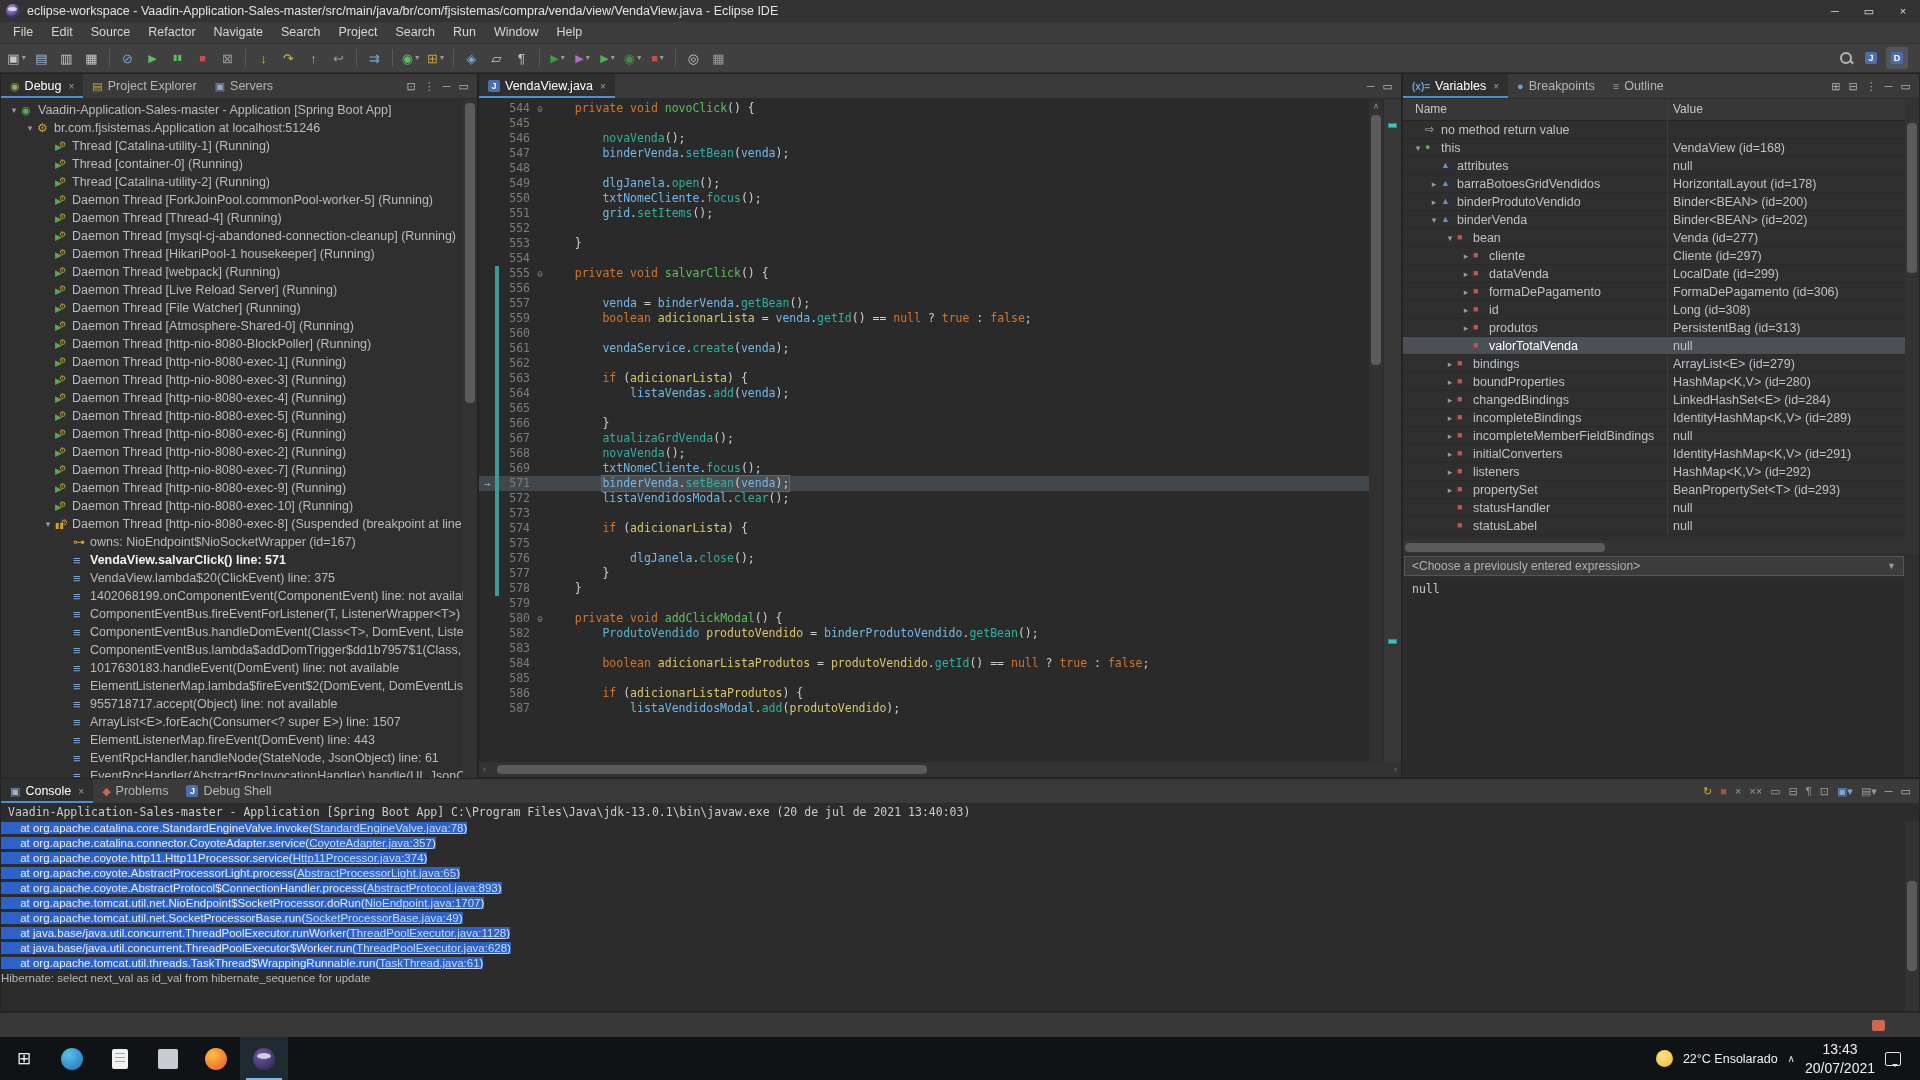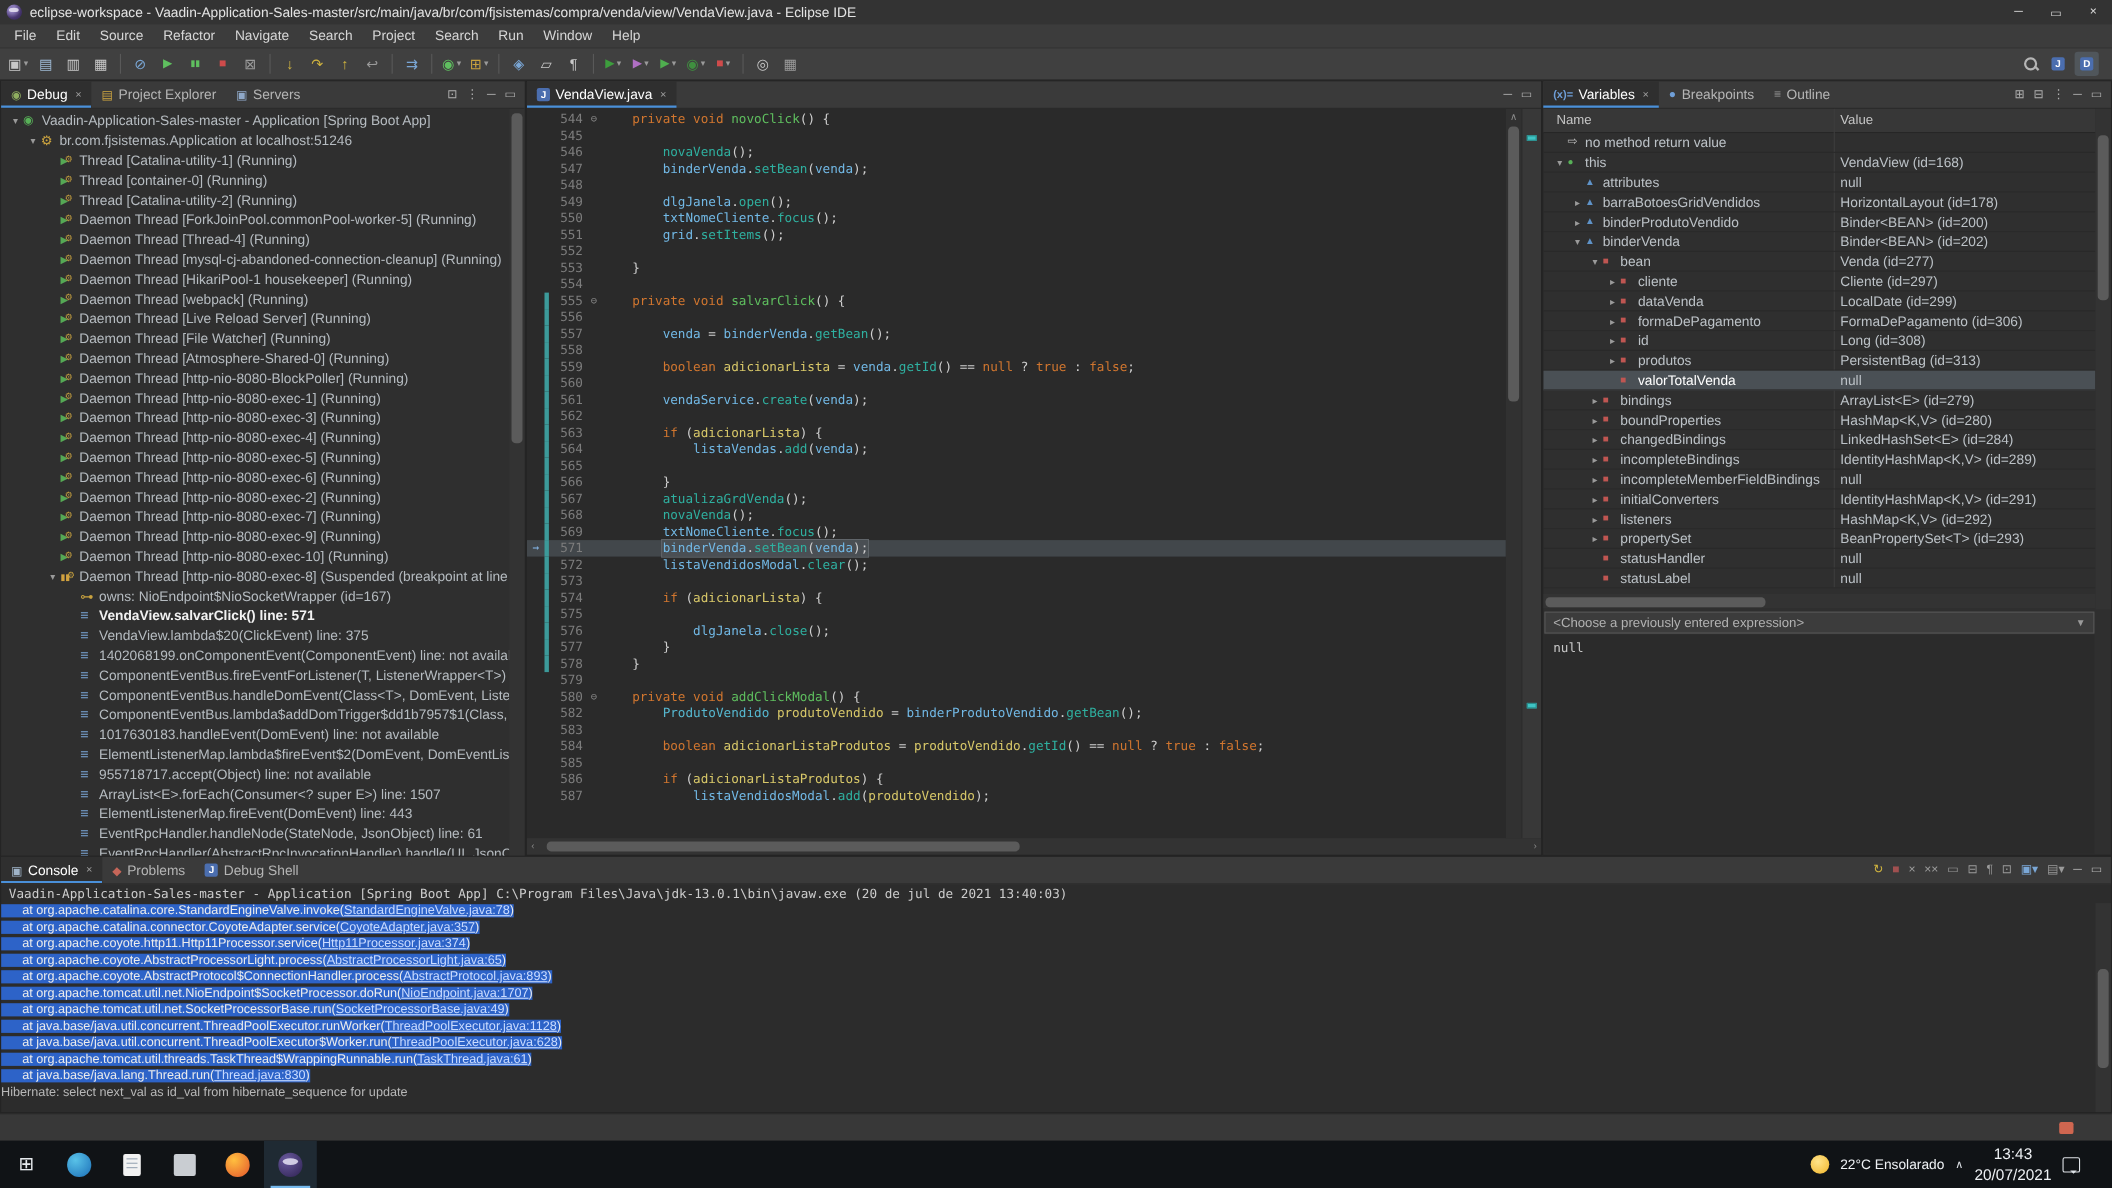--- a/index.html
+++ b/index.html
@@ -102,21 +102,21 @@
 .tb-cell.active::after{content:"";position:absolute;left:6px;right:6px;bottom:0;height:2px;background:#76b9ed}
 .start-glyph{font-size:17px;color:#e6eaee}
 .circle-icon{width:22px;height:22px;border-radius:50%}
 .edge-c{background:radial-gradient(circle at 35% 30%,#59c2e8,#1b6fb8)}
 .ff-c{background:radial-gradient(circle at 35% 30%,#ffbf3f,#e3552b)}
 .eclipse-c{background:radial-gradient(circle at 35% 30%,#6a5a9e,#2c2050);position:relative}
 .eclipse-c::after{content:"";position:absolute;left:4px;top:5px;width:14px;height:6px;border-radius:50%;background:#ded9ee;opacity:.9}
 .notepad-i{width:16px;height:20px;background:#f2f2f2;border-radius:2px;position:relative}
 .notepad-i::after{content:"";position:absolute;left:3px;top:4px;right:3px;height:1.5px;background:#9aa7b5;box-shadow:0 4px 0 #9aa7b5,0 8px 0 #9aa7b5}
 .tile-i{width:20px;height:20px;background:#c9cdd2;border-radius:2px}
-.tray{margin-left:auto;display:flex;align-items:center;gap:10px;padding-right:10px}
+.tray{margin-left:auto;display:flex;align-items:center;gap:10px;}
 .sun-i{width:17px;height:17px;border-radius:50%;background:radial-gradient(circle at 40% 35%,#ffe48a,#f0b429)}
 .weather-t{font-size:12.5px;color:#eef1f4;white-space:nowrap}
 .tray-chev{font-size:10px;color:#dfe3e8}
 .clock{font-size:14px;color:#eef1f4;text-align:center;line-height:1.35}
 .notif-i{width:16px;height:14px;border:1.5px solid #dfe3e8;border-radius:2px;position:relative}
 .notif-i::after{content:"";position:absolute;right:2px;bottom:-5px;border:3px solid transparent;border-top-color:#dfe3e8}
 .show-desktop{width:5px;border-left:1px solid #3a3f45;margin-left:4px}
 </style>
 </head>
 <body>
@@ -503,21 +503,20 @@
             <div class="crow"><span class="bp"></span><span class="chg"></span><span class="ln">548</span><span class="fold"></span></div>
             <div class="crow"><span class="bp"></span><span class="chg"></span><span class="ln">549</span><span class="fold"></span><span class="tk-p">        </span><span class="tk-v">dlgJanela</span><span class="tk-p">.</span><span class="tk-c">open</span><span class="tk-p">();</span></div>
             <div class="crow"><span class="bp"></span><span class="chg"></span><span class="ln">550</span><span class="fold"></span><span class="tk-p">        </span><span class="tk-v">txtNomeCliente</span><span class="tk-p">.</span><span class="tk-c">focus</span><span class="tk-p">();</span></div>
             <div class="crow"><span class="bp"></span><span class="chg"></span><span class="ln">551</span><span class="fold"></span><span class="tk-p">        </span><span class="tk-v">grid</span><span class="tk-p">.</span><span class="tk-c">setItems</span><span class="tk-p">();</span></div>
             <div class="crow"><span class="bp"></span><span class="chg"></span><span class="ln">552</span><span class="fold"></span></div>
             <div class="crow"><span class="bp"></span><span class="chg"></span><span class="ln">553</span><span class="fold"></span><span class="tk-p">    }</span></div>
             <div class="crow"><span class="bp"></span><span class="chg"></span><span class="ln">554</span><span class="fold"></span></div>
             <div class="crow"><span class="bp"></span><span class="chg on"></span><span class="ln">555</span><span class="fold">⊖</span><span class="tk-p">    </span><span class="tk-k">private</span><span class="tk-p"> </span><span class="tk-k">void</span><span class="tk-p"> </span><span class="tk-m">salvarClick</span><span class="tk-p">() {</span></div>
             <div class="crow"><span class="bp"></span><span class="chg on"></span><span class="ln">556</span><span class="fold"></span></div>
             <div class="crow"><span class="bp"></span><span class="chg on"></span><span class="ln">557</span><span class="fold"></span><span class="tk-p">        </span><span class="tk-v">venda</span><span class="tk-p"> = </span><span class="tk-v">binderVenda</span><span class="tk-p">.</span><span class="tk-c">getBean</span><span class="tk-p">();</span></div>
-            <div class="crow"><span class="bp"></span><span class="chg on"></span><span class="ln">558</span><span class="fold"></span></div>
             <div class="crow"><span class="bp"></span><span class="chg on"></span><span class="ln">559</span><span class="fold"></span><span class="tk-p">        </span><span class="tk-k">boolean</span><span class="tk-p"> </span><span class="tk-y">adicionarLista</span><span class="tk-p"> = </span><span class="tk-v">venda</span><span class="tk-p">.</span><span class="tk-c">getId</span><span class="tk-p">() == </span><span class="tk-k">null</span><span class="tk-p"> ? </span><span class="tk-k">true</span><span class="tk-p"> : </span><span class="tk-k">false</span><span class="tk-p">;</span></div>
             <div class="crow"><span class="bp"></span><span class="chg on"></span><span class="ln">560</span><span class="fold"></span></div>
             <div class="crow"><span class="bp"></span><span class="chg on"></span><span class="ln">561</span><span class="fold"></span><span class="tk-p">        </span><span class="tk-v">vendaService</span><span class="tk-p">.</span><span class="tk-c">create</span><span class="tk-p">(</span><span class="tk-v">venda</span><span class="tk-p">);</span></div>
             <div class="crow"><span class="bp"></span><span class="chg on"></span><span class="ln">562</span><span class="fold"></span></div>
             <div class="crow"><span class="bp"></span><span class="chg on"></span><span class="ln">563</span><span class="fold"></span><span class="tk-p">        </span><span class="tk-k">if</span><span class="tk-p"> (</span><span class="tk-y">adicionarLista</span><span class="tk-p">) {</span></div>
             <div class="crow"><span class="bp"></span><span class="chg on"></span><span class="ln">564</span><span class="fold"></span><span class="tk-p">            </span><span class="tk-v">listaVendas</span><span class="tk-p">.</span><span class="tk-c">add</span><span class="tk-p">(</span><span class="tk-v">venda</span><span class="tk-p">);</span></div>
             <div class="crow"><span class="bp"></span><span class="chg on"></span><span class="ln">565</span><span class="fold"></span></div>
             <div class="crow"><span class="bp"></span><span class="chg on"></span><span class="ln">566</span><span class="fold"></span><span class="tk-p">        }</span></div>
             <div class="crow"><span class="bp"></span><span class="chg on"></span><span class="ln">567</span><span class="fold"></span><span class="tk-p">        </span><span class="tk-c">atualizaGrdVenda</span><span class="tk-p">();</span></div>
             <div class="crow"><span class="bp"></span><span class="chg on"></span><span class="ln">568</span><span class="fold"></span><span class="tk-p">        </span><span class="tk-c">novaVenda</span><span class="tk-p">();</span></div>
@@ -775,21 +774,20 @@
           <div class="cline sel"><span class="in"><span>      at org.apache.catalina.core.StandardEngineValve.invoke(</span><span class="lnk">StandardEngineValve.java:78</span><span>)</span></span></div>
           <div class="cline sel"><span class="in"><span>      at org.apache.catalina.connector.CoyoteAdapter.service(</span><span class="lnk">CoyoteAdapter.java:357</span><span>)</span></span></div>
           <div class="cline sel"><span class="in"><span>      at org.apache.coyote.http11.Http11Processor.service(</span><span class="lnk">Http11Processor.java:374</span><span>)</span></span></div>
           <div class="cline sel"><span class="in"><span>      at org.apache.coyote.AbstractProcessorLight.process(</span><span class="lnk">AbstractProcessorLight.java:65</span><span>)</span></span></div>
           <div class="cline sel"><span class="in"><span>      at org.apache.coyote.AbstractProtocol$ConnectionHandler.process(</span><span class="lnk">AbstractProtocol.java:893</span><span>)</span></span></div>
           <div class="cline sel"><span class="in"><span>      at org.apache.tomcat.util.net.NioEndpoint$SocketProcessor.doRun(</span><span class="lnk">NioEndpoint.java:1707</span><span>)</span></span></div>
           <div class="cline sel"><span class="in"><span>      at org.apache.tomcat.util.net.SocketProcessorBase.run(</span><span class="lnk">SocketProcessorBase.java:49</span><span>)</span></span></div>
           <div class="cline sel"><span class="in"><span>      at java.base/java.util.concurrent.ThreadPoolExecutor.runWorker(</span><span class="lnk">ThreadPoolExecutor.java:1128</span><span>)</span></span></div>
           <div class="cline sel"><span class="in"><span>      at java.base/java.util.concurrent.ThreadPoolExecutor$Worker.run(</span><span class="lnk">ThreadPoolExecutor.java:628</span><span>)</span></span></div>
           <div class="cline sel"><span class="in"><span>      at org.apache.tomcat.util.threads.TaskThread$WrappingRunnable.run(</span><span class="lnk">TaskThread.java:61</span><span>)</span></span></div>
-          <div class="cline sel"><span class="in"><span>      at java.base/java.lang.Thread.run(</span><span class="lnk">Thread.java:830</span><span>)</span></span></div>
           <div class="cline"><span style="color: rgb(184, 184, 184);">Hibernate: select next_val as id_val from hibernate_sequence for update</span></div>
         </div>
       <div class="con-vscroll">
           <div class="vthumb" style="top:60px;height:90px"></div>
         </div>
     </div>
   </div>
 
   <div class="statusbar">
     <span class="sb-right">

